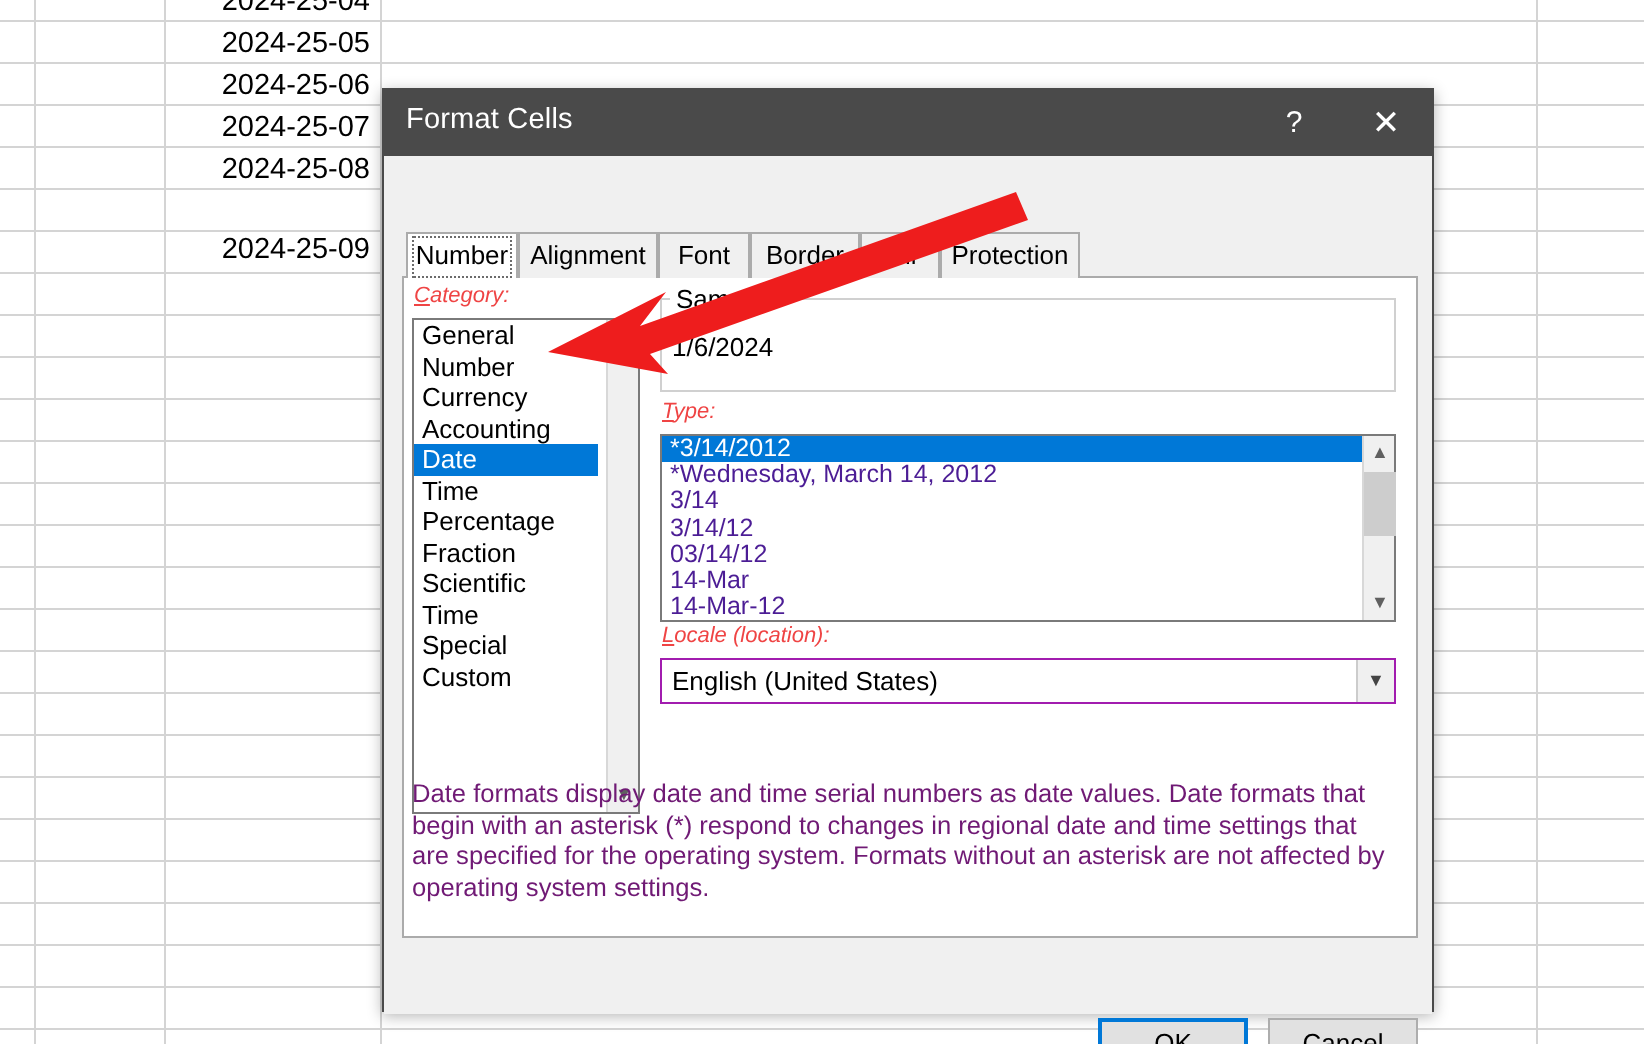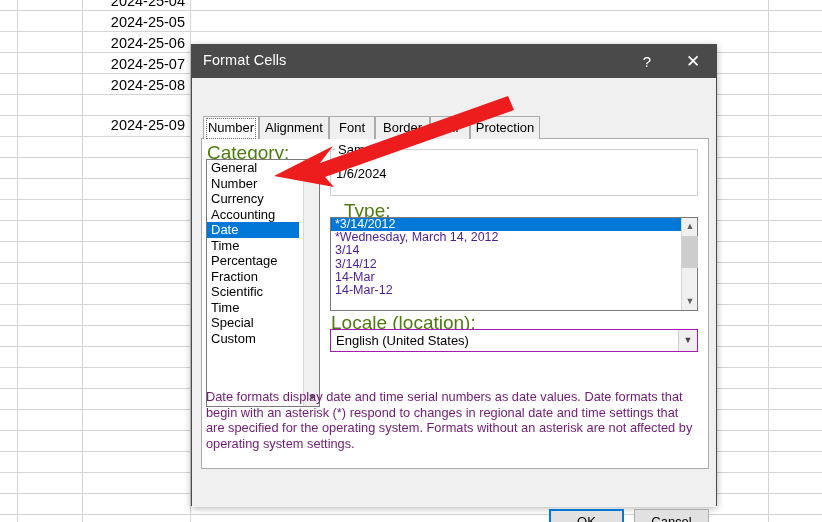--- a/index.html
+++ b/index.html
@@ -156,23 +156,24 @@
     height: 330px;
     background: #ffffff;
     border-left: 1px solid #ababab;
     border-right: 1px solid #ababab;
     border-bottom: 1px solid #ababab;
     box-sizing: border-box;
   }
 
   .field-label {
     position: absolute;
-    font-size: 19px;
-    color: #4d7c0f;
+    font-size: 11px;
+    color: #ef4444;
     white-space: nowrap;
+    font-style: italic;
   }
   .field-label u { text-decoration: underline; }
 
   
   #category-box {
     position: absolute;
     left: 4px;
     top: 20px;
     width: 114px;
     height: 248px;
@@ -466,30 +467,31 @@
           <div class="sb-v">
             <div class="sb-arrow up">▲</div>
             <div class="sb-arrow down">▼</div>
           </div>
         </div>
 
         <div id="sample-group"></div>
         <div id="sample-caption">Sample</div>
         <div id="sample-value">1/6/2024</div>
 
-        <div class="field-label" style="left:129px; top:61px;margin-left:13px;">
+        <div class="field-label" style="left:129px; top:61px;">
           <u>T</u><span>ype:</span>
         </div>
 
         <div id="type-box">
           <div id="type-list">
               <div class="type-item selected">*3/14/2012</div>
               <div class="type-item">*Wednesday, March 14, 2012</div>
               <div class="type-item">3/14</div>
               <div class="type-item">3/14/12</div>
+              <div class="type-item">03/14/12</div>
               <div class="type-item">14-Mar</div>
               <div class="type-item">14-Mar-12</div>
             </div>
           <div class="sb-v">
             <div class="sb-arrow up">▲</div>
             <div class="sb-thumb" style="top:18px; height:32px;"></div>
             <div class="sb-arrow down">▼</div>
           </div>
         </div>
 

